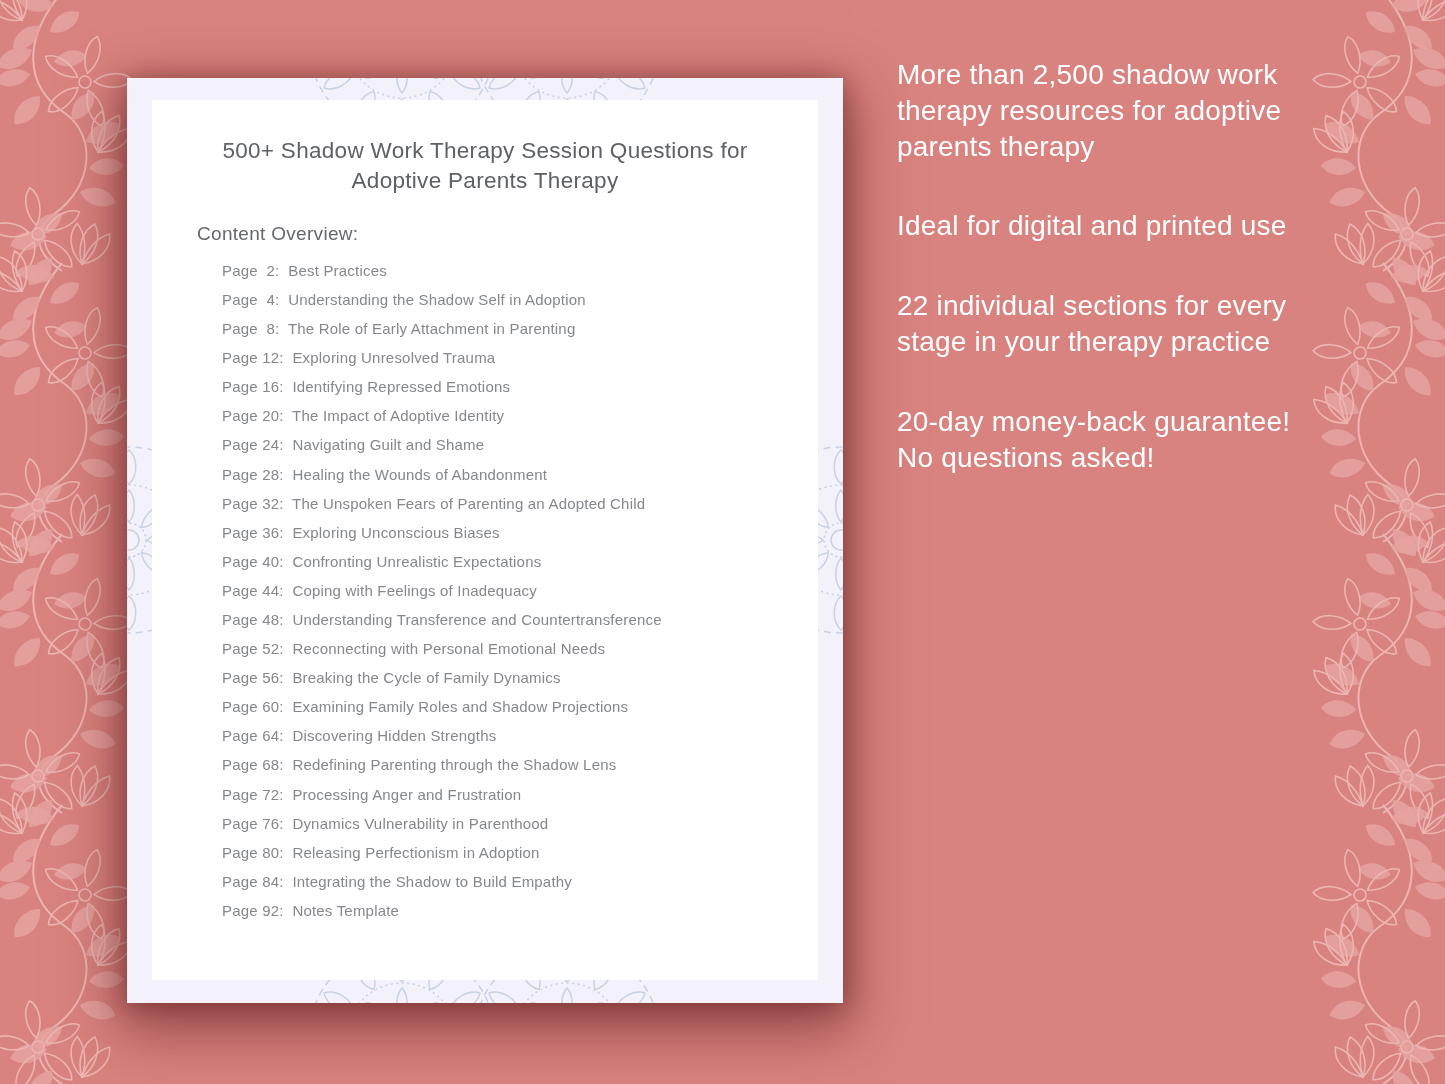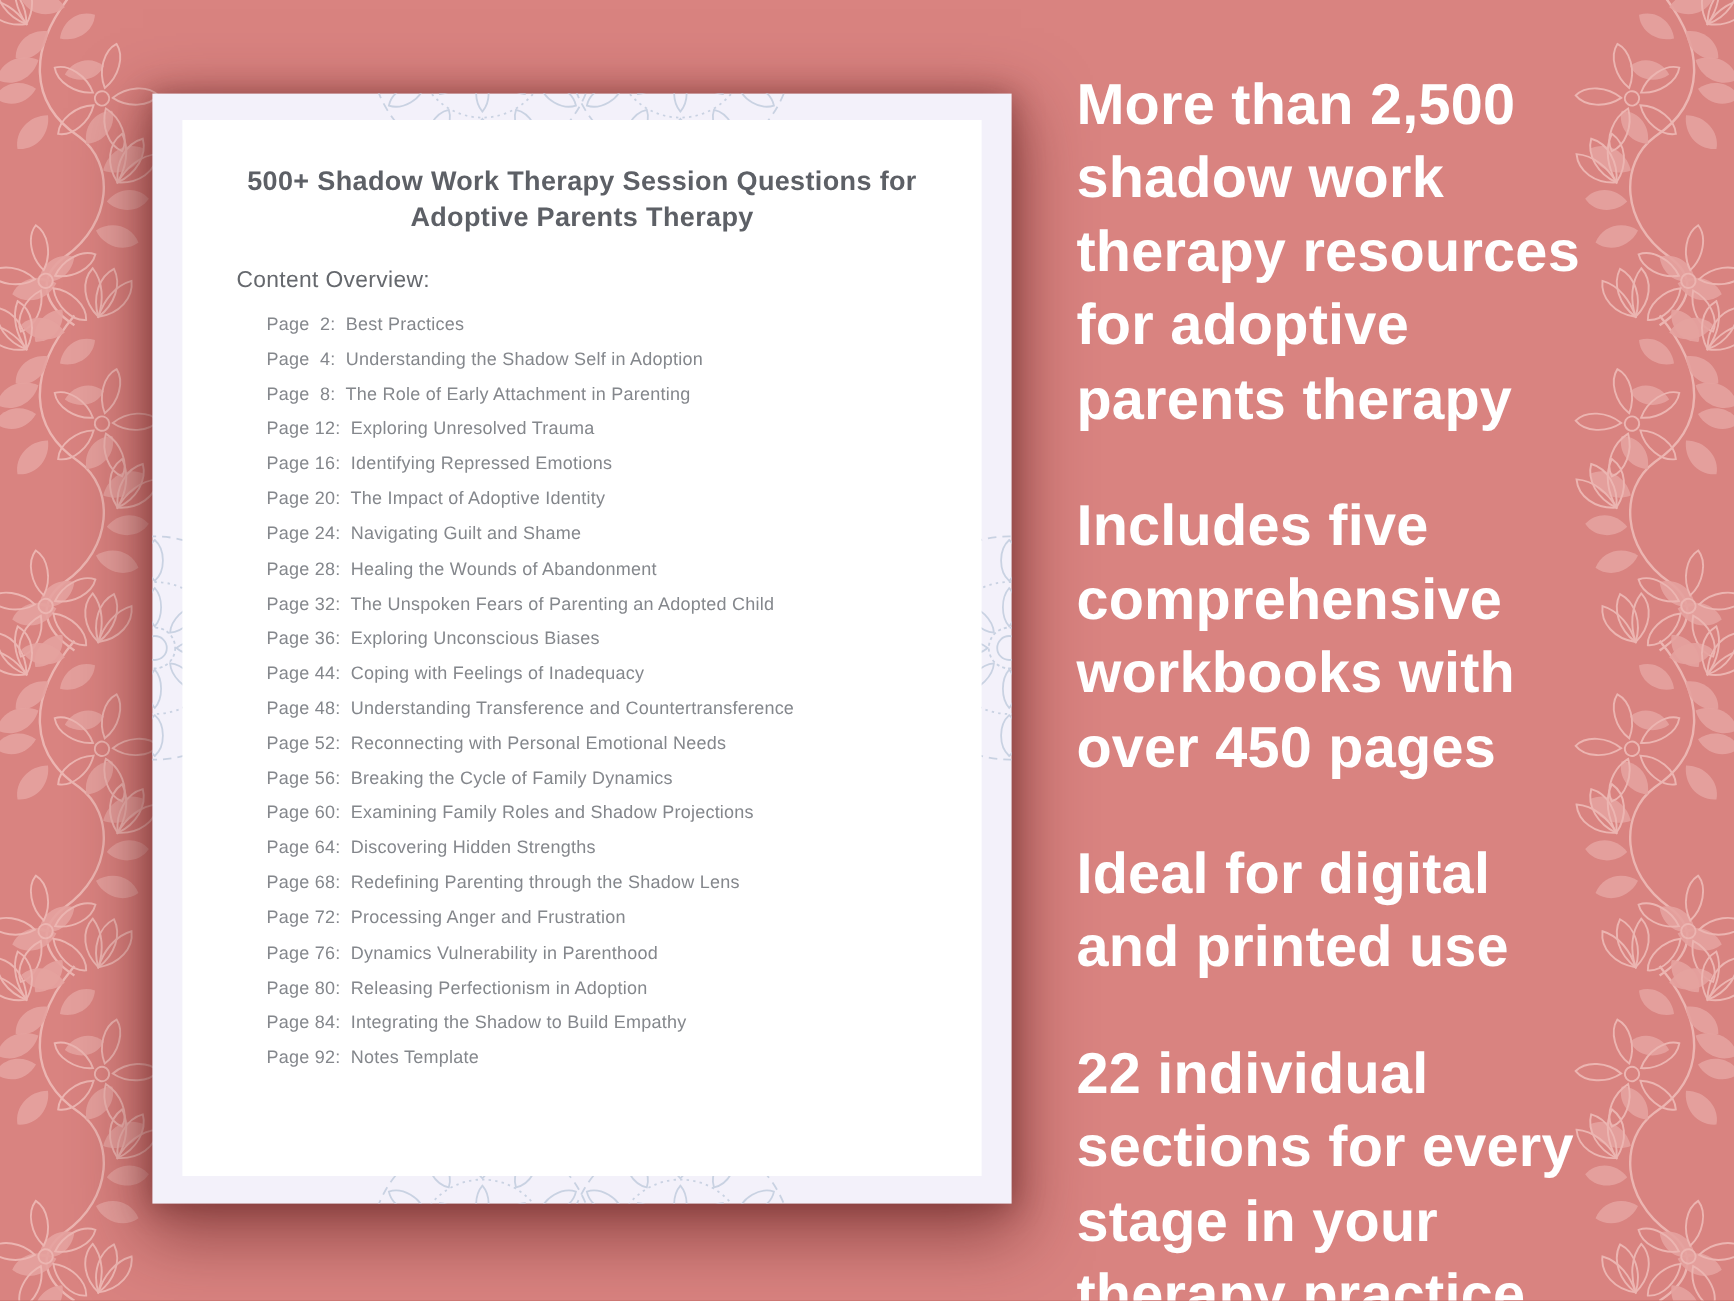--- a/index.html
+++ b/index.html
@@ -34,36 +34,36 @@
     box-shadow:0 20px 55px 8px rgba(88,24,24,.55),0 2px 22px 2px rgba(88,24,24,.38);
   }
   .mandala-svg{position:absolute;z-index:1;}
   .mnd{stroke:var(--c-mandala);}
   .paper-inner{
     position:absolute;left:25px;right:25px;top:22px;bottom:23px;
     background:var(--c-paper-white);z-index:2;
   }
   .page-title{
     margin:36px auto 0 auto;max-width:600px;text-align:center;
-    font-size:22.5px;line-height:1.33;font-weight:700;letter-spacing:.3px;
+    font-size:22.5px;line-height:1.33;font-weight:400;letter-spacing:.3px;
     color:var(--c-title-text);
   }
   .overview{
     margin:27px 16px 0 45px;font-size:19px;letter-spacing:.3px;
     color:var(--c-overview-text);
   }
   .toc{list-style:none;margin:11px 0 0 70px;padding:0;}
   .toc li{
     white-space:pre;line-height:29.1px;font-size:15px;letter-spacing:.2px;
     color:var(--c-list-text);
   }
   
   .marketing{position:absolute;left:897px;top:57px;width:432px;color:var(--c-marketing-text);}
   .marketing p{
-    margin:0 0 44px 0;font-size:48px;line-height:1.28;font-weight:700;letter-spacing:.2px;
+    margin:0 0 44px 0;font-size:28px;line-height:1.28;font-weight:400;letter-spacing:.2px;
   }
   .defs-holder{position:absolute;width:0;height:0;overflow:hidden;}
 </style>
 </head>
 <body>
 
 <svg class="defs-holder" aria-hidden="true">
   <defs>
     <path id="lf" d="M0,0 C5,-13 20,-20 33,-12 C29,1 13,7 0,0 Z"></path>
     <path id="p5" d="M0,-9 C9,-21 9,-39 0,-47 C-9,-39 -9,-21 0,-9 Z"></path>
@@ -174,37 +174,37 @@
         <li>Page  2:  Best Practices</li>
         <li>Page  4:  Understanding the Shadow Self in Adoption</li>
         <li>Page  8:  The Role of Early Attachment in Parenting</li>
         <li>Page 12:  Exploring Unresolved Trauma</li>
         <li>Page 16:  Identifying Repressed Emotions</li>
         <li>Page 20:  The Impact of Adoptive Identity</li>
         <li>Page 24:  Navigating Guilt and Shame</li>
         <li>Page 28:  Healing the Wounds of Abandonment</li>
         <li>Page 32:  The Unspoken Fears of Parenting an Adopted Child</li>
         <li>Page 36:  Exploring Unconscious Biases</li>
+        <li>Page 40:  Confronting Unrealistic Expectations</li>
         <li>Page 44:  Coping with Feelings of Inadequacy</li>
         <li>Page 48:  Understanding Transference and Countertransference</li>
         <li>Page 52:  Reconnecting with Personal Emotional Needs</li>
         <li>Page 56:  Breaking the Cycle of Family Dynamics</li>
         <li>Page 60:  Examining Family Roles and Shadow Projections</li>
         <li>Page 64:  Discovering Hidden Strengths</li>
         <li>Page 68:  Redefining Parenting through the Shadow Lens</li>
         <li>Page 72:  Processing Anger and Frustration</li>
         <li>Page 76:  Dynamics Vulnerability in Parenthood</li>
         <li>Page 80:  Releasing Perfectionism in Adoption</li>
         <li>Page 84:  Integrating the Shadow to Build Empathy</li>
         <li>Page 92:  Notes Template</li>
       </ul>
     </div>
   </div>
 
   <div class="marketing">
     <p>More than 2,500 shadow work therapy resources for adoptive parents therapy</p>
-    <p>Includes five comprehensive workbooks with over 450 pages</p>
     <p>Ideal for digital and printed use</p>
     <p>22 individual sections for every stage in your therapy practice</p>
     <p>20-day money-back guarantee! No questions asked!</p>
   </div>
 
 </div>
 
 </body></html>

